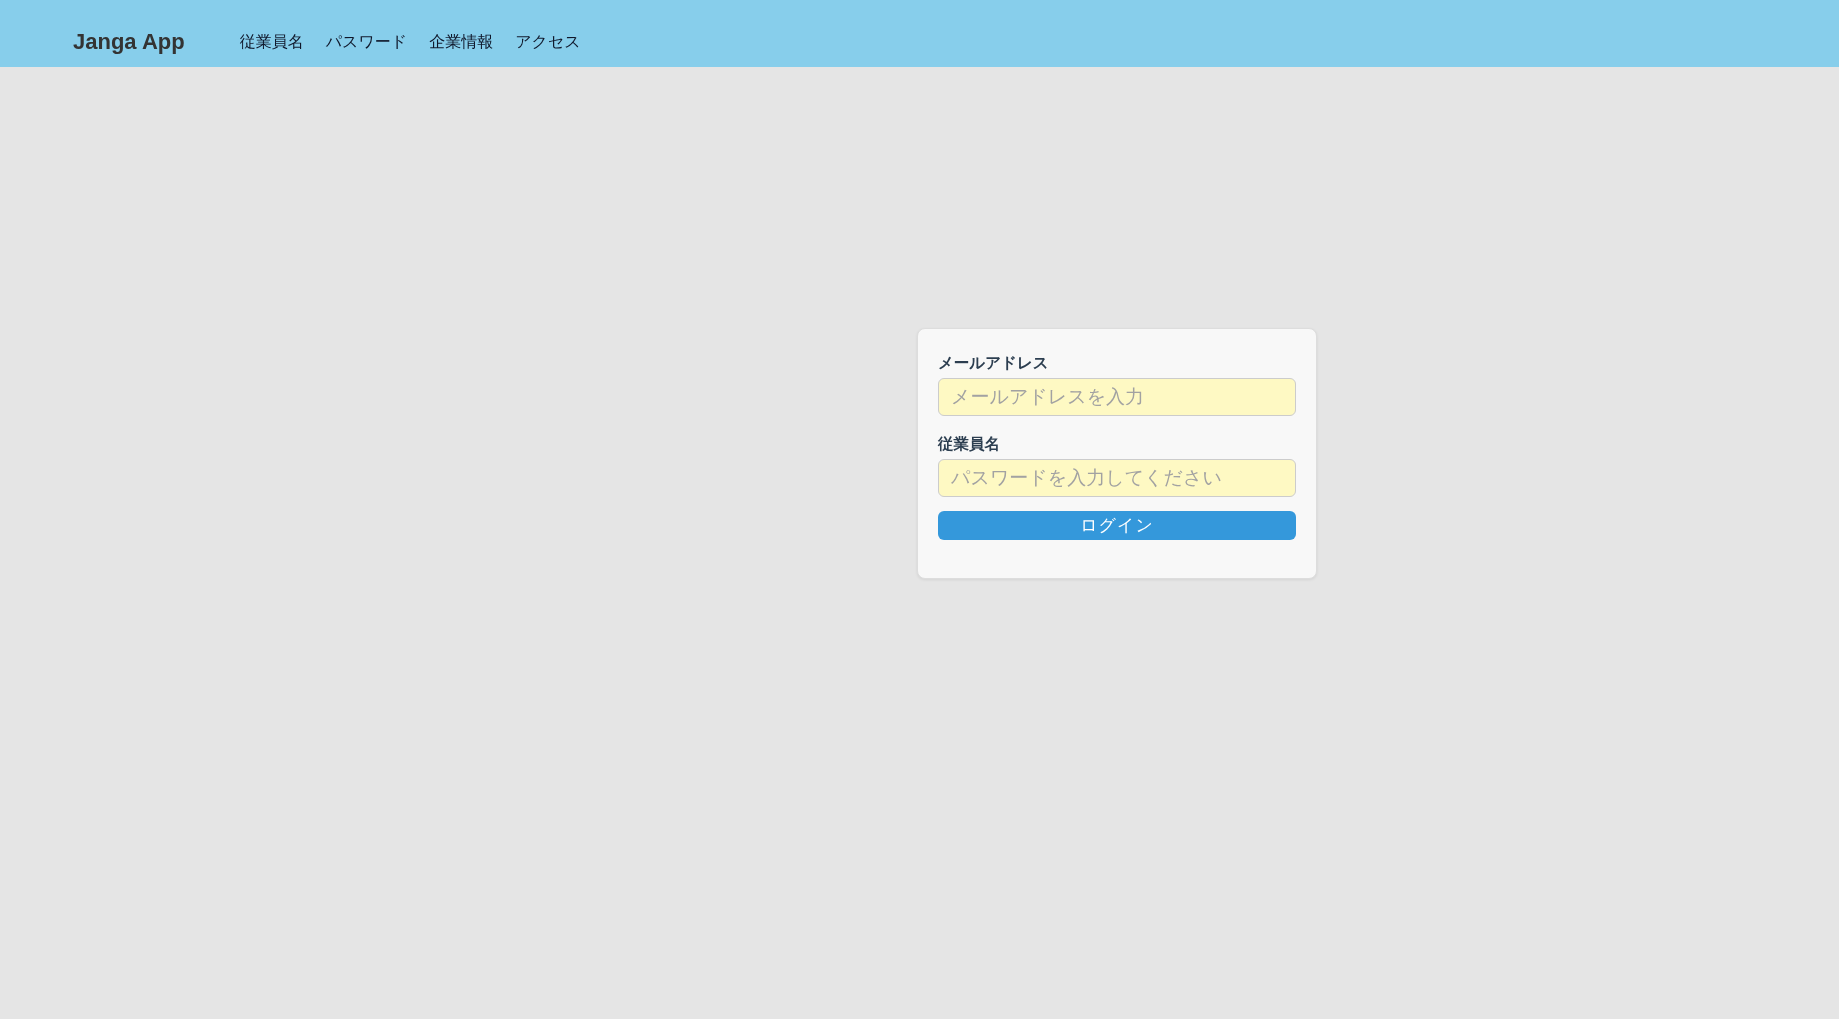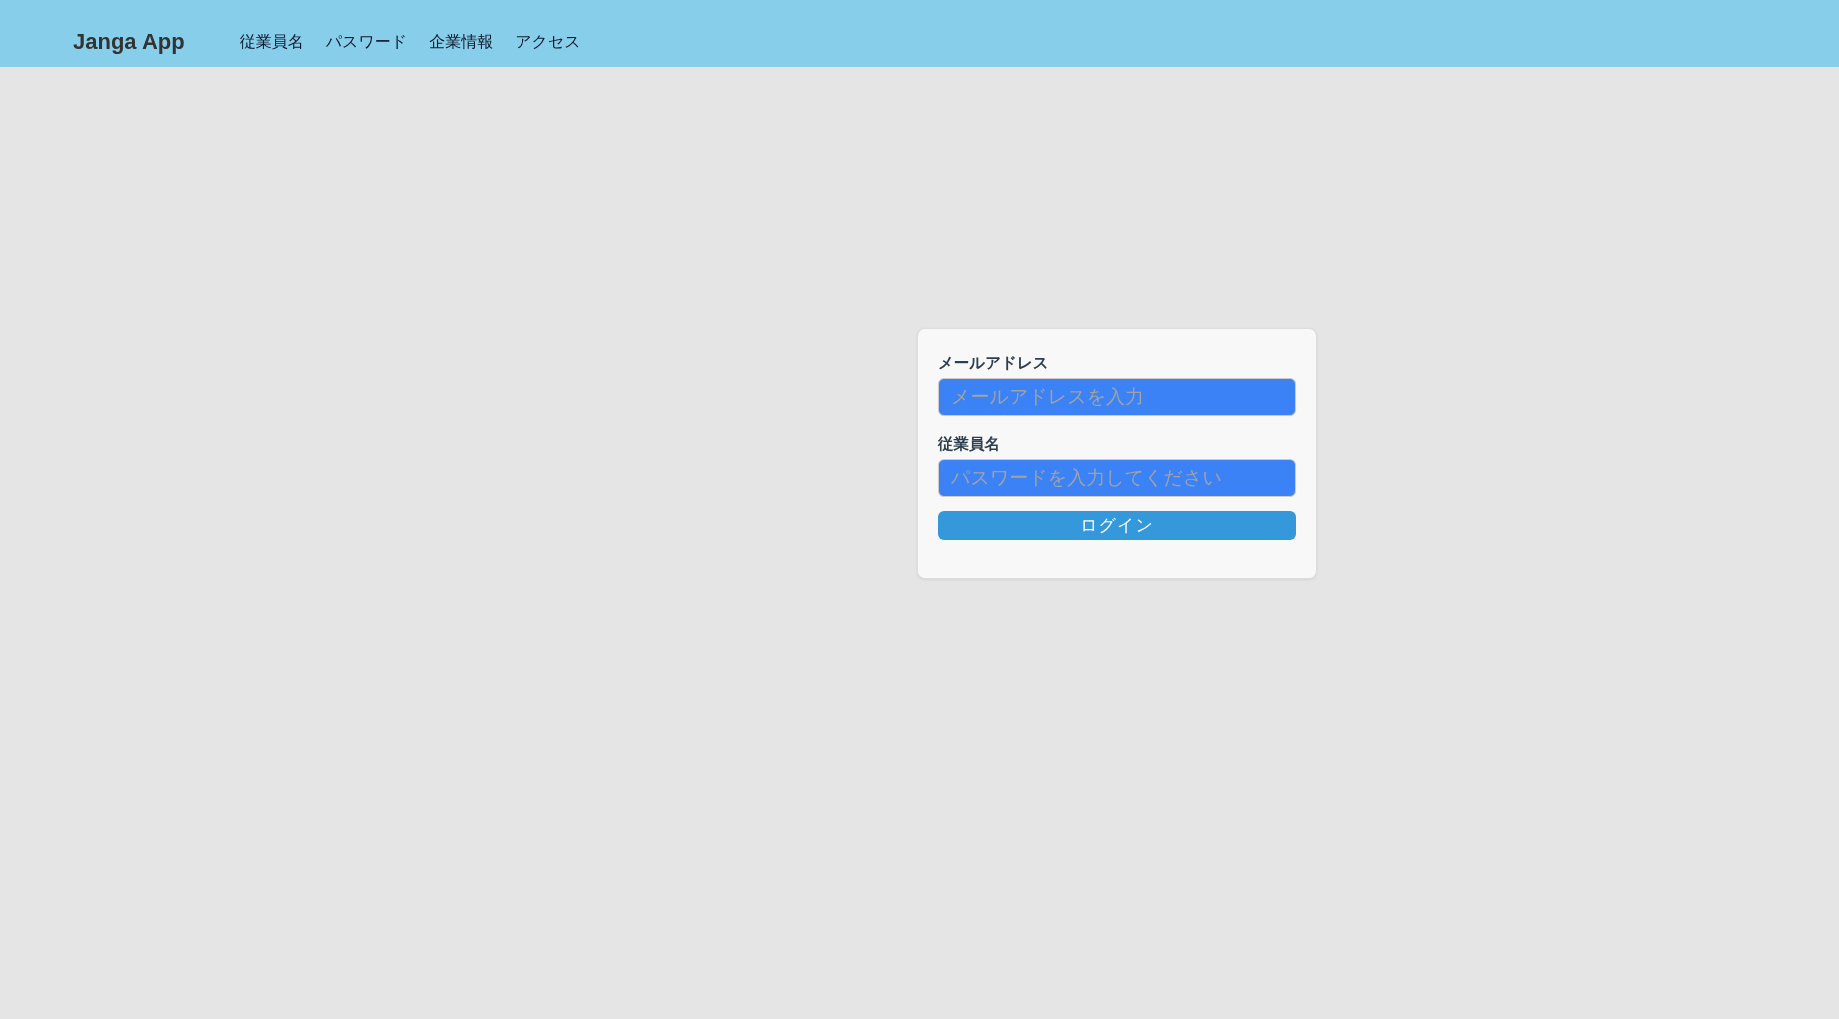--- a/index.html
+++ b/index.html
@@ -50,21 +50,21 @@
   }
   .form-label {
     display: block;
     font-size: 15.5px; font-weight: bold; color: #2c3e50;
     line-height: 19px; margin-bottom: 6px;
   }
   .form-input {
     display: block; width: 100%; height: 38px;
     box-sizing: border-box;
     border: 1px solid #cccccc; border-radius: 6px;
-    background: #3b82f6;
+    background: #fef9c3;
     padding: 0 12px;
     font-size: 19px; color: #333;
     font-family: inherit;
     outline: none;
   }
   .form-input::placeholder { color: #a2a2a2; }
   .field-email { margin-bottom: 18px; }
   .login-button {
     display: block; width: 100%; height: 29px;
     margin-top: 14px;

